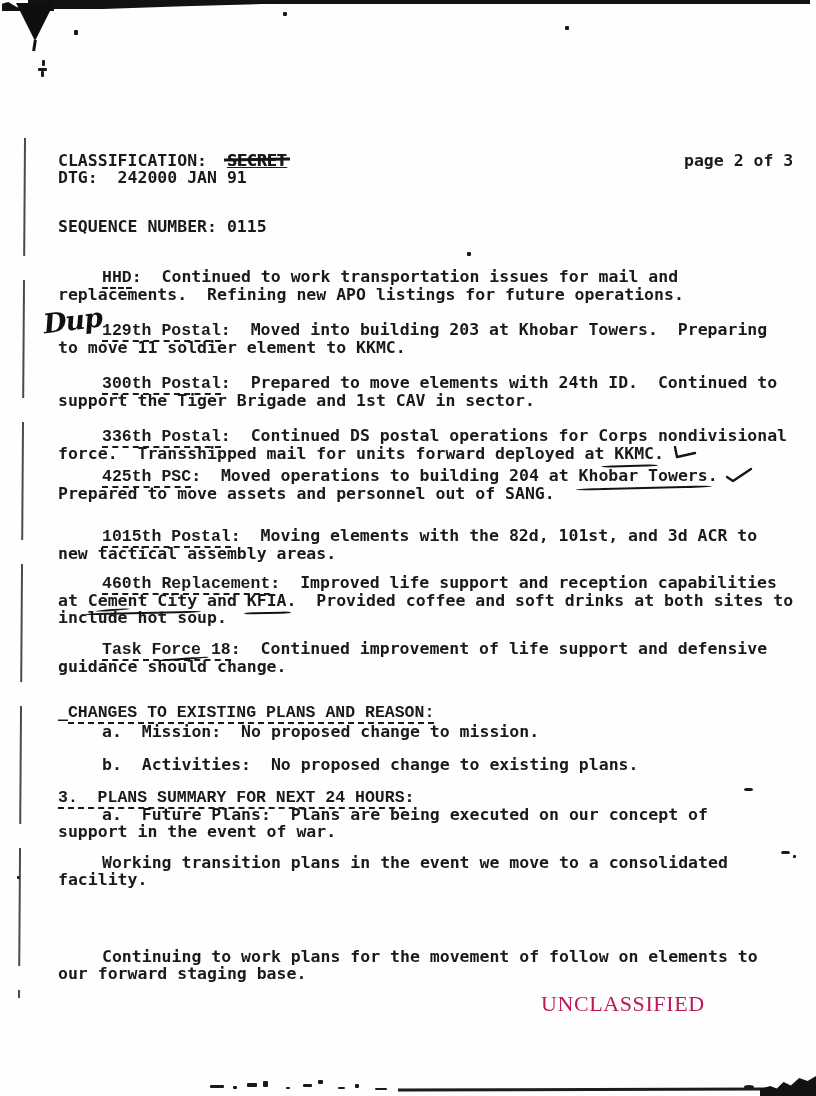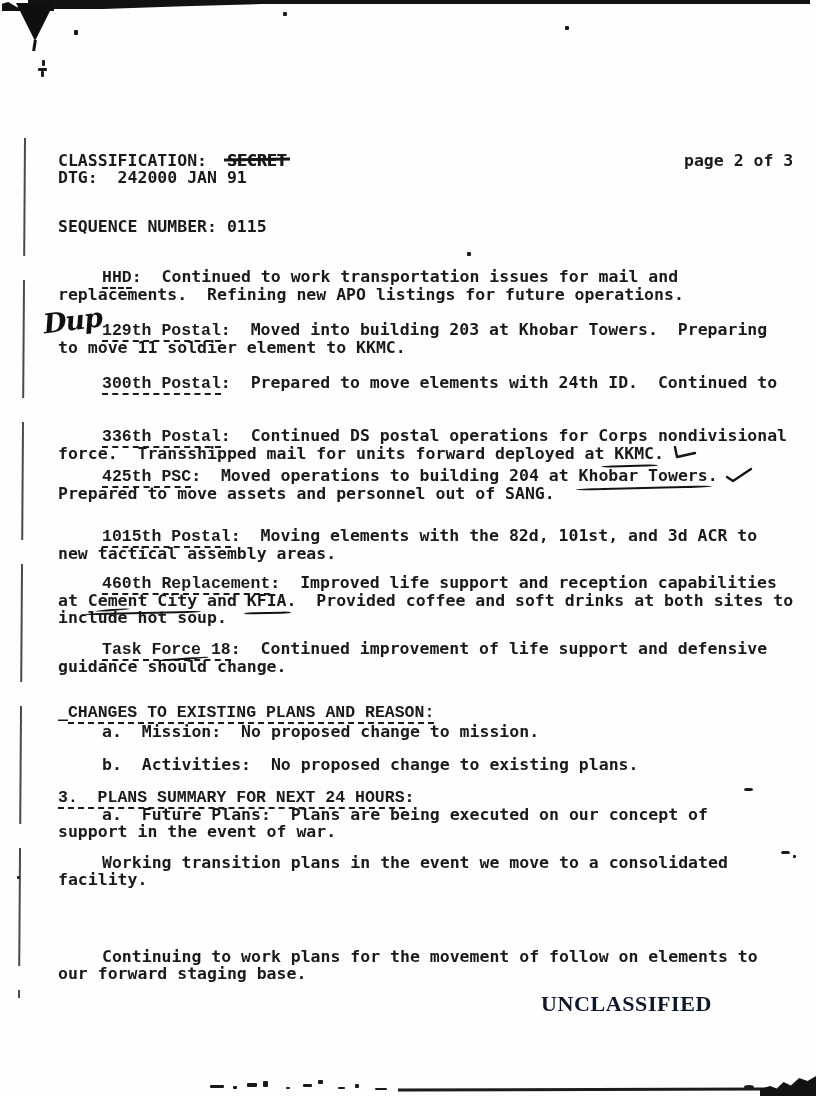--- a/index.html
+++ b/index.html
@@ -24,35 +24,35 @@
     content:""; position:absolute; left:-3px; right:-4px; bottom:-4px; height:2px;
     background:#141414; border-radius:40%/100%; transform:rotate(-1.4deg);
   }
   
   .hand-o { position:relative;text-align:right; }
   .hand-o::after {
     content:""; position:absolute; left:-2px; right:-2px; top:1px; height:2px;
     background:#141414; border-radius:100%/100%; transform:rotate(-4deg);
   }
   
-  .struck { position:relative; text-shadow:0.6px 0 0 #161616; }
+  .struck { position:relative; text-shadow:0.6px 0 0 #161616;text-decoration:underline; }
   .struck::after {
     content:""; position:absolute; left:-3px; right:-3px; top:7px; height:3px;
     background:#161616; transform:rotate(-1deg);
   }
   .mark-svg { vertical-align:-2px; margin-left:7px; }
   .dup {
     position:absolute; left:-15px; top:-9px;
     font-family:"DejaVu Serif", serif; font-style:italic; font-weight:bold;
     font-size:27px; letter-spacing:-1px; transform:rotate(-7deg); color:#101010;
   }
   .footer-marking {
     position:absolute; left:541px; top:991px;
-    font-family:"Liberation Serif", serif; font-weight:bold; font-size:22px;
-    letter-spacing:0.6px; color:#0f172a;
+    font-family:"Liberation Serif", serif; font-weight:normal; font-size:22px;
+    letter-spacing:0.6px; color:#be185d;
   }
   .artifact { position:absolute; background:#121212; }
   .speck { position:absolute; background:#1a1a1a; border-radius:1px; }
 </style>
 </head>
 <body>
 
 <div class="artifact" style="left:28px; top:0; width:782px; height:4px;"></div>
 <div class="artifact" style="left:28px; top:0; width:250px; height:9px; clip-path:polygon(0 0,100% 0,100% 40%,62% 70%,30% 100%,0 100%);"></div>
 <div class="artifact" style="left:2px; top:2px; width:52px; height:9px; clip-path:polygon(0 20%,12% 0,30% 60%,45% 10%,62% 70%,80% 20%,100% 60%,100% 100%,0 100%);"></div>
@@ -101,20 +101,21 @@
 </div>
 
 <div class="para" style="top:321px;">
   <span class="dup">Dup</span>
   <div class="line ind"><span class="u-typed">129th Postal</span><span>:  Moved into building 203 at Khobar Towers.  Preparing</span></div>
   <div class="line">to move 11 soldier element to KKMC.</div>
 </div>
 
 <div class="para" style="top:374px;">
   <div class="line ind"><span class="u-typed">300th Postal</span><span>:  Prepared to move elements with 24th ID.  Continued to</span></div>
+  <div class="line">support the Tiger Brigade and 1st CAV in sector.</div>
 </div>
 
 <div class="para" style="top:427px;">
   <div class="line ind"><span class="u-typed">336th Postal</span><span>:  Continued DS postal operations for Corps nondivisional</span></div>
   <div class="line"><span>force.  Transshipped mail for units forward deployed at</span><span class="hand-u"> KKMC</span><span>.</span><svg class="mark-svg" width="26" height="15" viewBox="0 0 26 15">
         <path d="M4 1 L6 11 L24 7" fill="none" stroke="#161616" stroke-width="2.4" stroke-linecap="round" stroke-linejoin="round"></path>
       </svg></div>
 </div>
 
 <div class="para" style="top:467px;">

